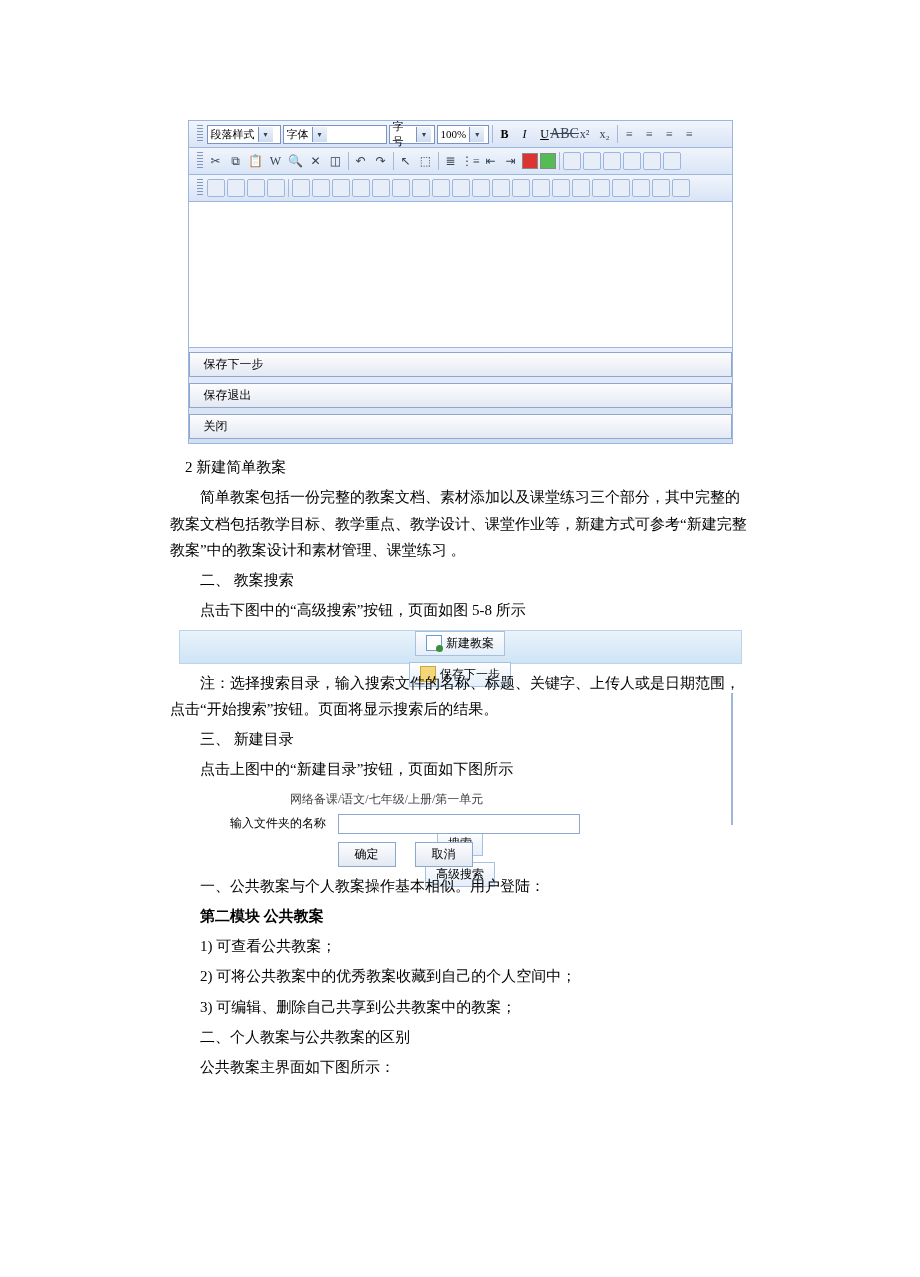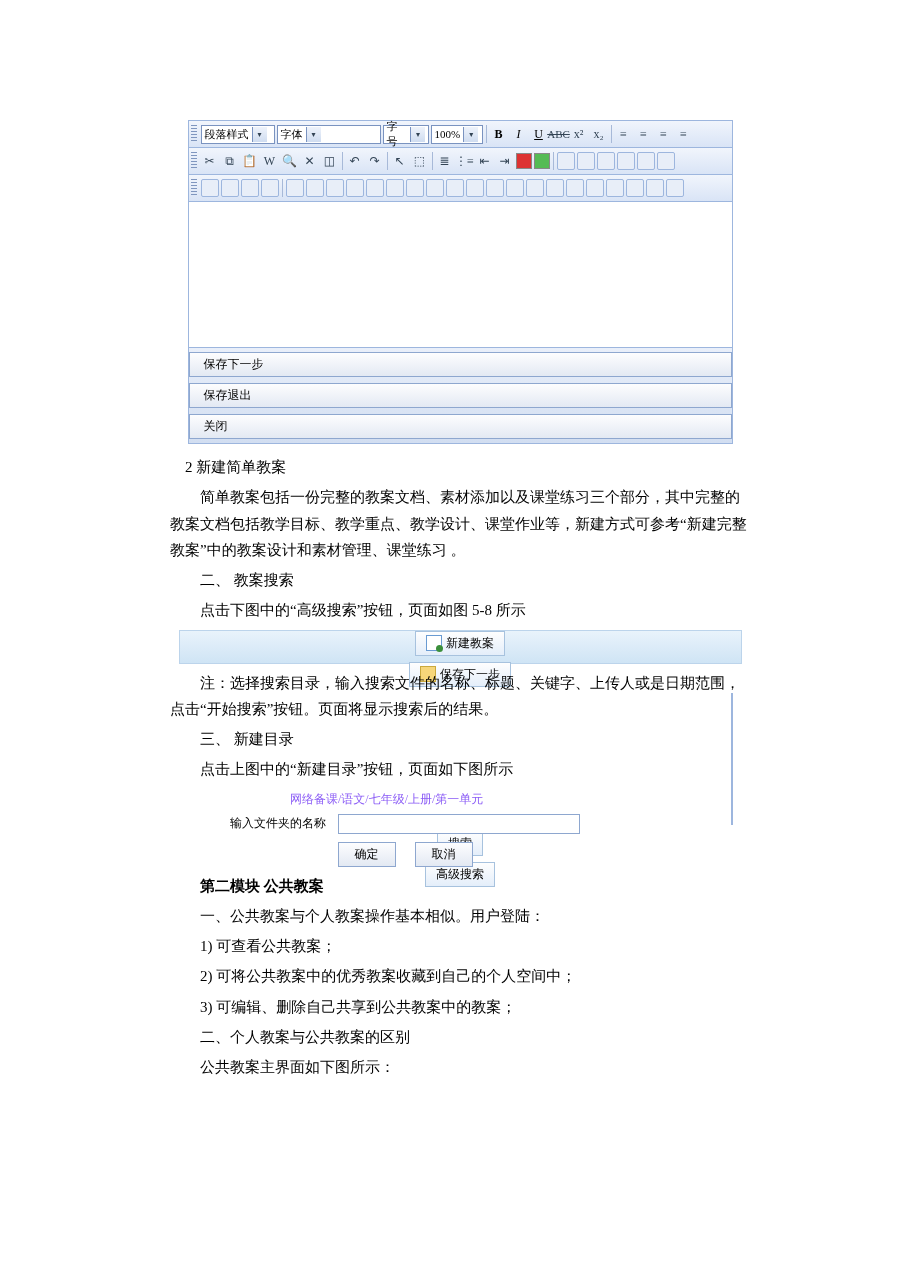--- a/index.html
+++ b/index.html
@@ -20,21 +20,21 @@
     margin: 0 auto 10px auto;
     border: none;
   }
   .toolbar-row {
     display: flex;
     align-items: center;
     height: 26px;
     background: linear-gradient(#f1f5fc, #d9e4f6);
     border: 1px solid #9db6de;
     font-size: 11px;
-    padding: 0 2px;
+    padding: 0 8px;
     gap: 2px;
   }
   .toolbar-row + .toolbar-row { border-top: none; }
   .grip {
     width: 6px; height: 18px;
     background: repeating-linear-gradient(#7f96bf 0 1px, transparent 1px 3px);
     margin-right: 2px;
   }
   .sel {
     display: inline-flex; align-items: center;
@@ -103,21 +103,21 @@
   .sbicon.fold { background:#f6d67a; border:1px solid #caa93e; }
   .sbin {
     flex:0 0 130px; height:18px; background:#fff; border:1px solid #9db6de;
     margin-left:auto;
   }
   
   .newdir {
     width: 350px; margin: 6px 0 6px 60px;
     font-size:12px;
   }
-  .nd-crumb { color:#8b5cf6; font-size:12px; padding:2px 0 6px 60px;}
+  .nd-crumb { color:#404040; font-size:12px; padding:2px 0 6px 60px;}
   .nd-row { display:flex; align-items:center; gap:12px; }
   .nd-label { font-size:12px; }
   .nd-input { flex:1; height:18px; background:#fff; border:1px solid #8ea7cf; }
   .nd-btns { display:flex; justify-content:center; gap:19px; margin-top:8px; }
   .nd-btn {
     font-size:12px; padding:3px 16px;
     background:linear-gradient(#fdfdfe,#e3e9f3);
     border:1px solid #8ea7cf;
   }
 </style>
@@ -142,21 +142,21 @@
           <span class="dd">▾</span>
         </span>
       <span class="sel" style="width:44px">
           <span>100%</span>
           <span class="dd">▾</span>
         </span>
       <span class="sep"></span>
       <span class="tbtn b">B</span>
       <span class="tbtn i">I</span>
       <span class="tbtn u">U</span>
-      <span class="tbtn" style="text-decoration:line-through;font-size:11px">ABC</span>
+      <span class="tbtn" style="text-decoration:line-through;font-size:14px">ABC</span>
       <span class="tbtn">x²</span>
       <span class="tbtn">x₂</span>
       <span class="sep"></span>
       <span class="tbtn">≡</span>
       <span class="tbtn">≡</span>
       <span class="tbtn">≡</span>
       <span class="tbtn">≡</span>
     </div>
     <div class="toolbar-row">
       <span class="grip"></span>
@@ -256,21 +256,21 @@
     <div class="nd-row">
       <span class="nd-label">输入文件夹的名称</span>
       <span class="nd-input"></span>
     </div>
     <div class="nd-btns">
       <span class="nd-btn">确定</span>
       <span class="nd-btn">取消</span>
     </div>
   </div>
 
+  <p class="para">一、公共教案与个人教案操作基本相似。用户登陆：</p>
   <p class="para bold">第二模块  公共教案</p>
-  <p class="para">一、公共教案与个人教案操作基本相似。用户登陆：</p>
   <p class="para">1)    可查看公共教案；</p>
   <p class="para">2)    可将公共教案中的优秀教案收藏到自己的个人空间中；</p>
   <p class="para">3)    可编辑、删除自己共享到公共教案中的教案；</p>
   <p class="para">二、个人教案与公共教案的区别</p>
   <p class="para">公共教案主界面如下图所示：</p>
 
 </div>
 
 </body></html>

